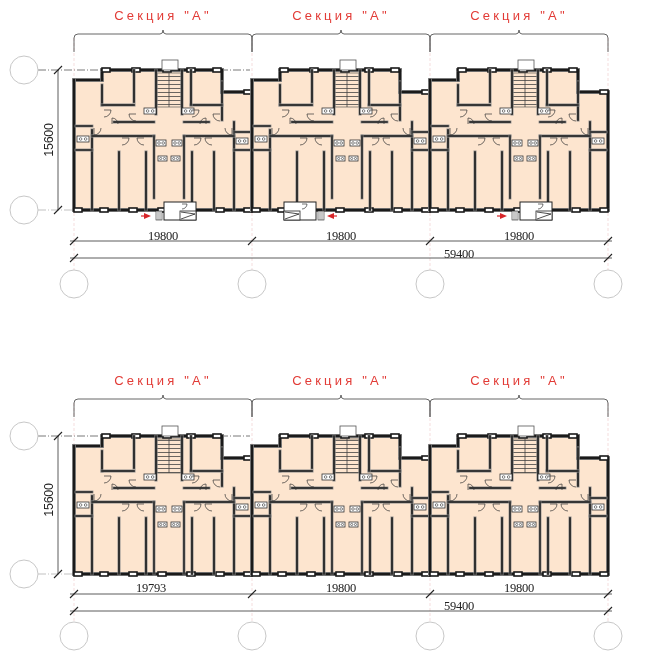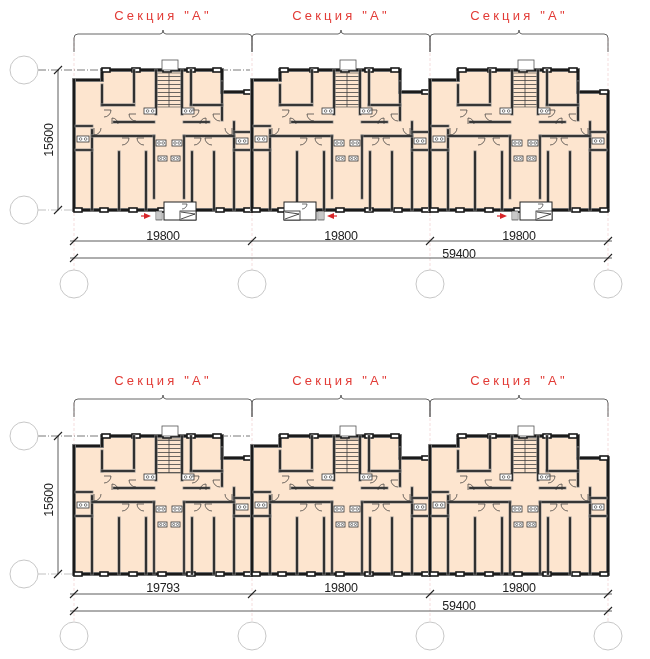--- a/index.html
+++ b/index.html
@@ -1,21 +1,21 @@
 <!DOCTYPE html>
 <html><head>
 <meta charset="utf-8">
 <style>
   html, body { margin: 0; padding: 0; background: #ffffff; }
   body { width: 650px; height: 659px; position: relative; overflow: hidden;
          font-family: "Liberation Sans", sans-serif; }
   #canvas { position: absolute; left: 0; top: 0; }
   .sec-label { position: absolute; color: #e23b36; font-size: 13px; letter-spacing: 3.2px;
                font-family: "Liberation Sans", sans-serif; white-space: nowrap; transform: translateX(-50%); }
-  .dim-label { position: absolute; color: #222; font-size: 12.5px; font-family: Liberation Sans, sans-serif;
+  .dim-label { position: absolute; color: #222; font-size: 12.5px; font-family: Liberation Serif, serif;
                white-space: nowrap; transform: translateX(-50%); letter-spacing: -0.3px; }
   .vdim-label { position: absolute; color: #222; font-size: 12.5px; font-family: "Liberation Sans", sans-serif;
                 white-space: nowrap; transform: translate(-50%,-50%) rotate(-90deg); letter-spacing: -0.3px; }
 </style>
 </head>
 <body>
 
 <svg id="canvas" width="650" height="659" viewBox="0 0 650 659">
   <defs>
     <pattern id="stairs" width="4" height="4" patternUnits="userSpaceOnUse">
@@ -827,17 +827,17 @@
 <div class="sec-label" style="left:519px; top:8px;">Секция  "А"</div>
 <div class="dim-label" style="left:163px; top:229px;">19800</div>
 <div class="dim-label" style="left:519px; top:229px;">19800</div>
 <div class="dim-label" style="left:341px; top:229px;">19800</div>
 <div class="dim-label" style="left:459px; top:247px;">59400</div>
 <div class="vdim-label" style="left:49px; top:140px;">15600</div>
 
 <div class="sec-label" style="left:163px; top:373px;">Секция  "А"</div>
 <div class="sec-label" style="left:341px; top:373px;">Секция  "А"</div>
 <div class="sec-label" style="left:519px; top:373px;">Секция  "А"</div>
-<div class="dim-label" style="left:163px; top:581px;">19793</div>
+<div class="dim-label" style="left:151px; top:581px;">19793</div>
 <div class="dim-label" style="left:341px; top:581px;">19800</div>
 <div class="dim-label" style="left:519px; top:581px;">19800</div>
 <div class="dim-label" style="left:459px; top:599px;">59400</div>
 <div class="vdim-label" style="left:49px; top:500px;">15600</div>
 
 </body></html>

